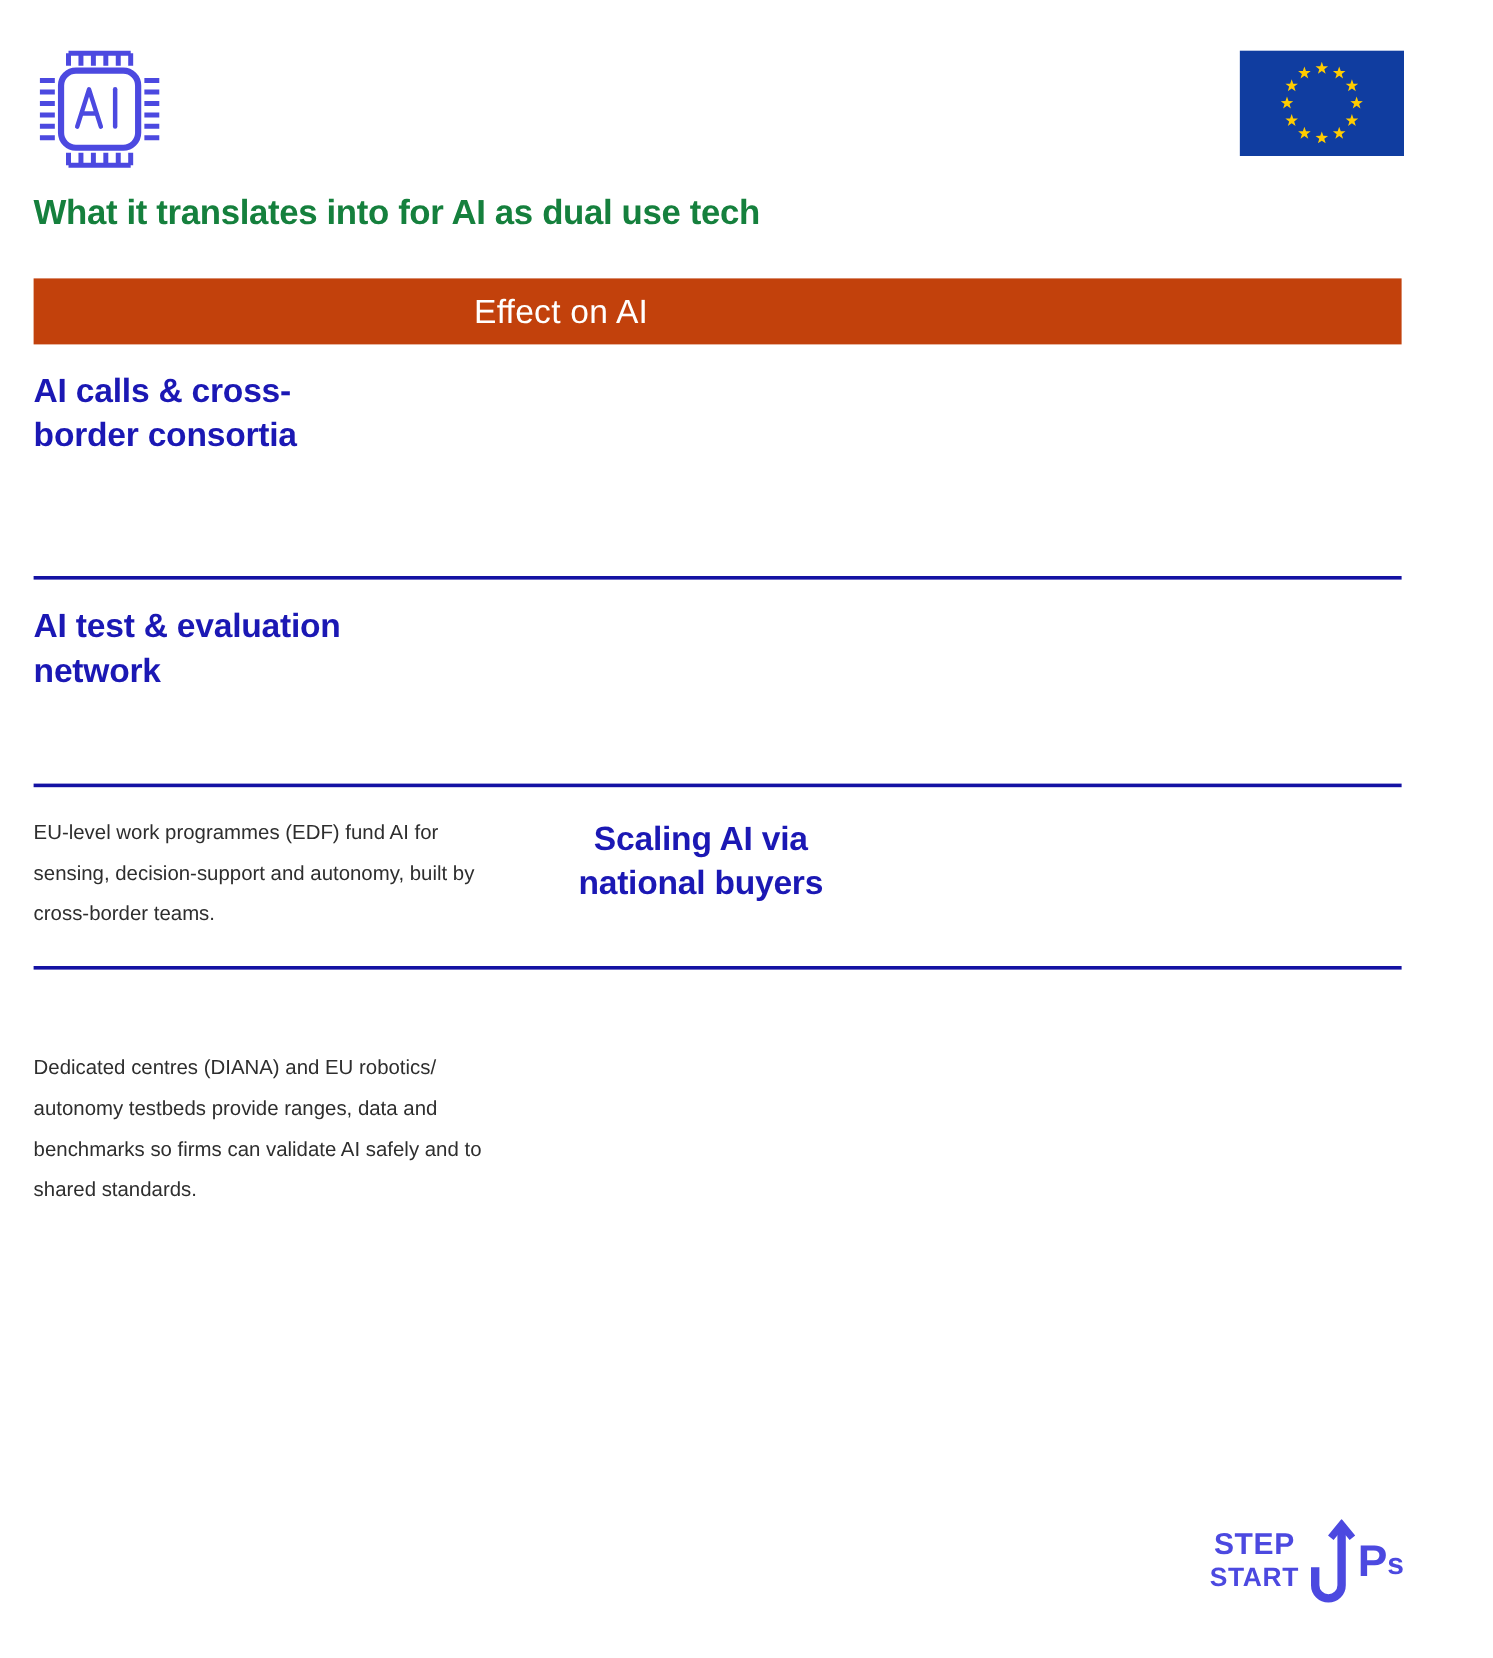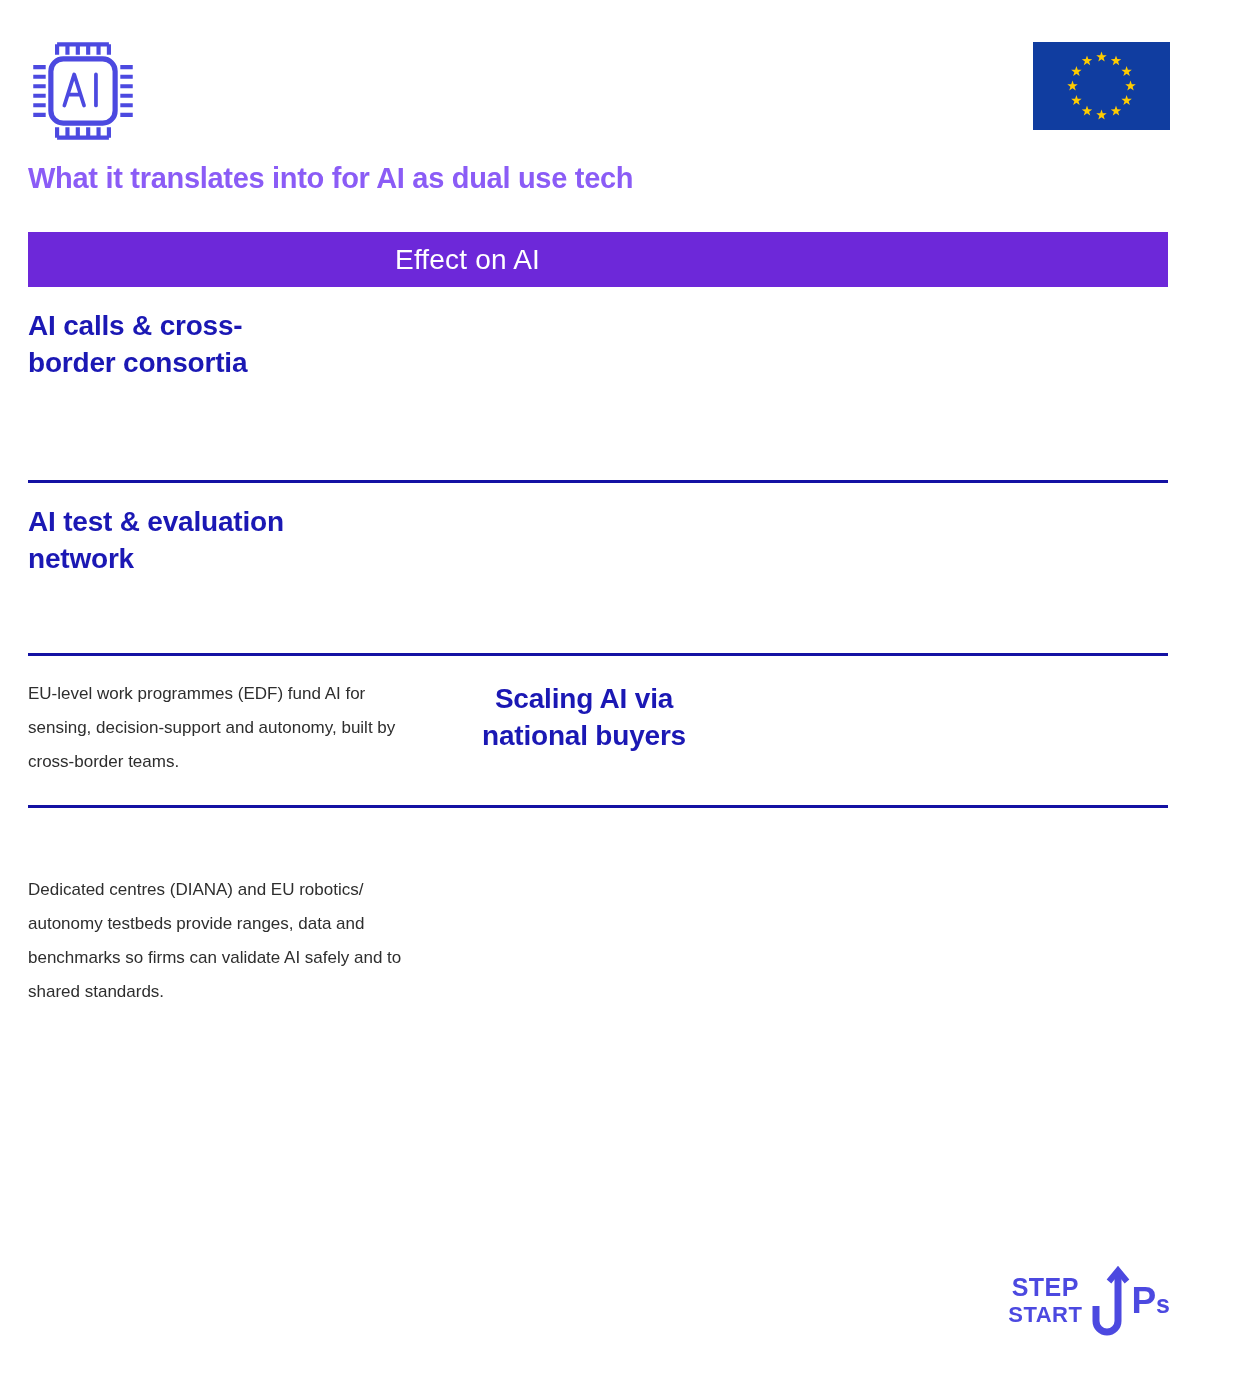--- a/index.html
+++ b/index.html
@@ -12,27 +12,27 @@
     overflow:hidden;
   }
   
   .chip-icon { position:absolute; left:26px; top:38px; width:114px; height:106px; }
   .eu-flag   { position:absolute; left:1033px; top:42px; width:137px; height:88px; }
 
   
   .page-title {
     position:absolute; left:28px; top:162px;
     font-size:29px; font-weight:bold; letter-spacing:-0.3px;
-    color:#8b5cf6;
+    color:#15803d;
   }
 
   
   .effects-table { position:absolute; left:28px; top:232px; width:1140px; }
   .thead {
-    height:55px; background:#6d28d9;
+    height:55px; background:#c2410c;
     display:flex; align-items:center;
   }
   .thead .col-label {
     margin-left:367px; color:#ffffff; font-size:28px; letter-spacing:0.2px;
   }
   .trow {
     display:flex;
     border-bottom:3px solid #1412A3;
     flex-direction:column;
   }

